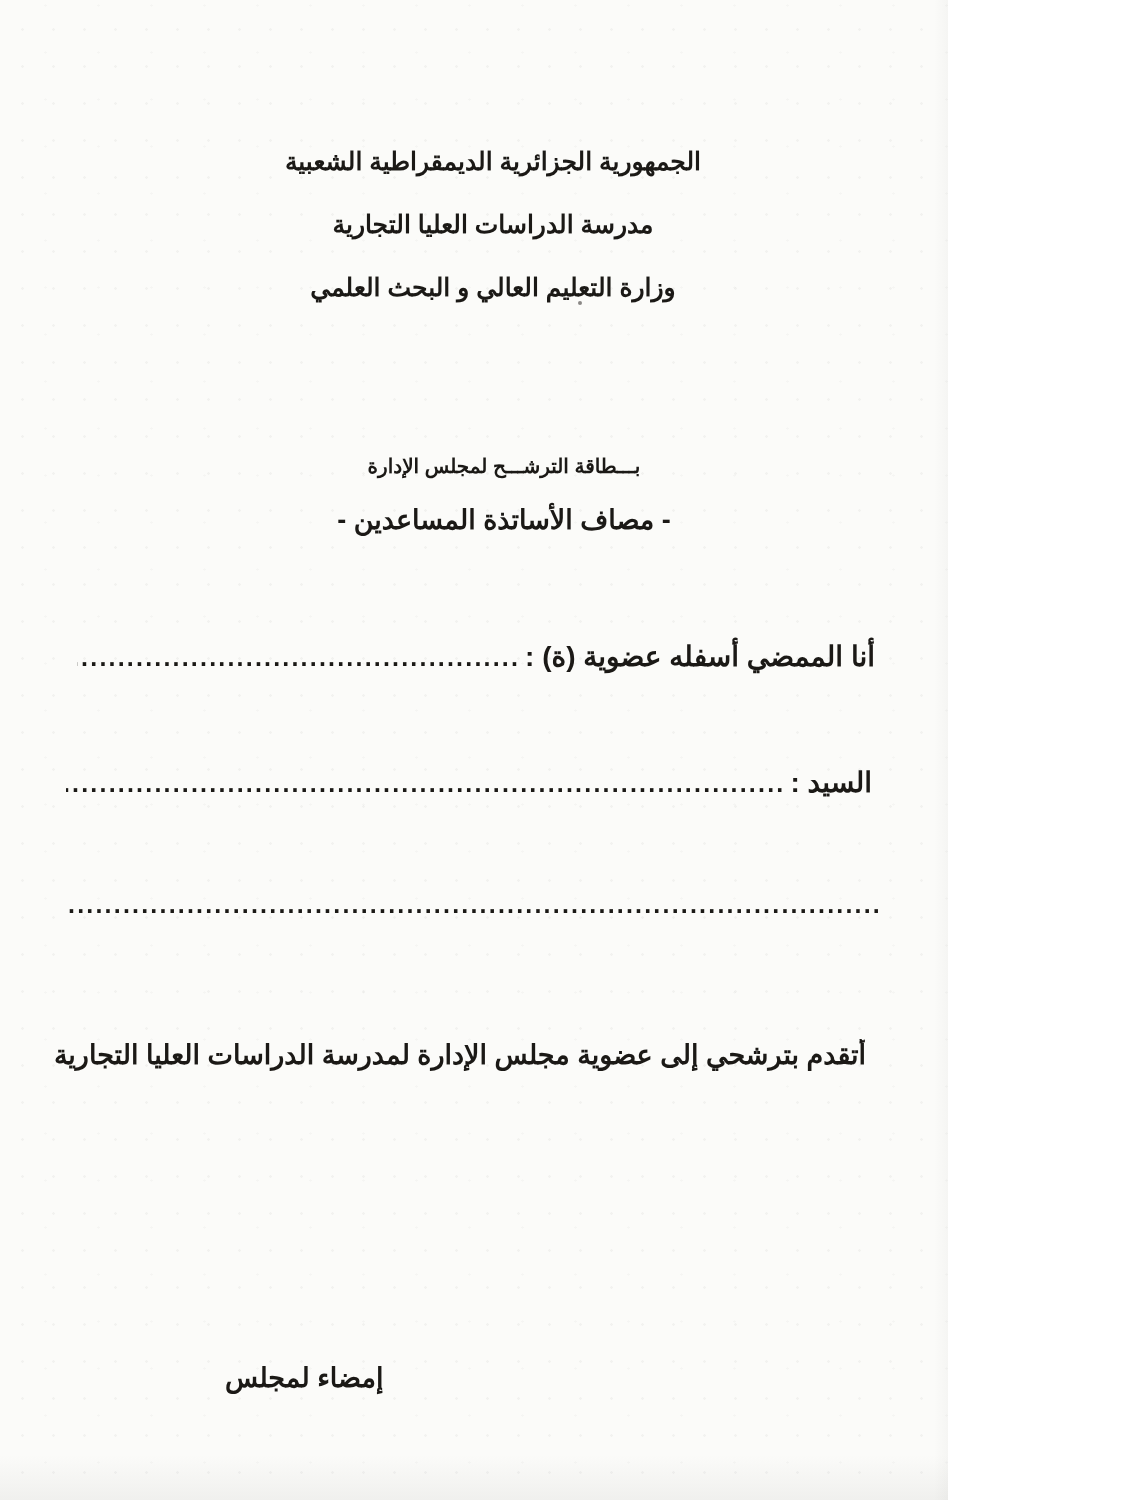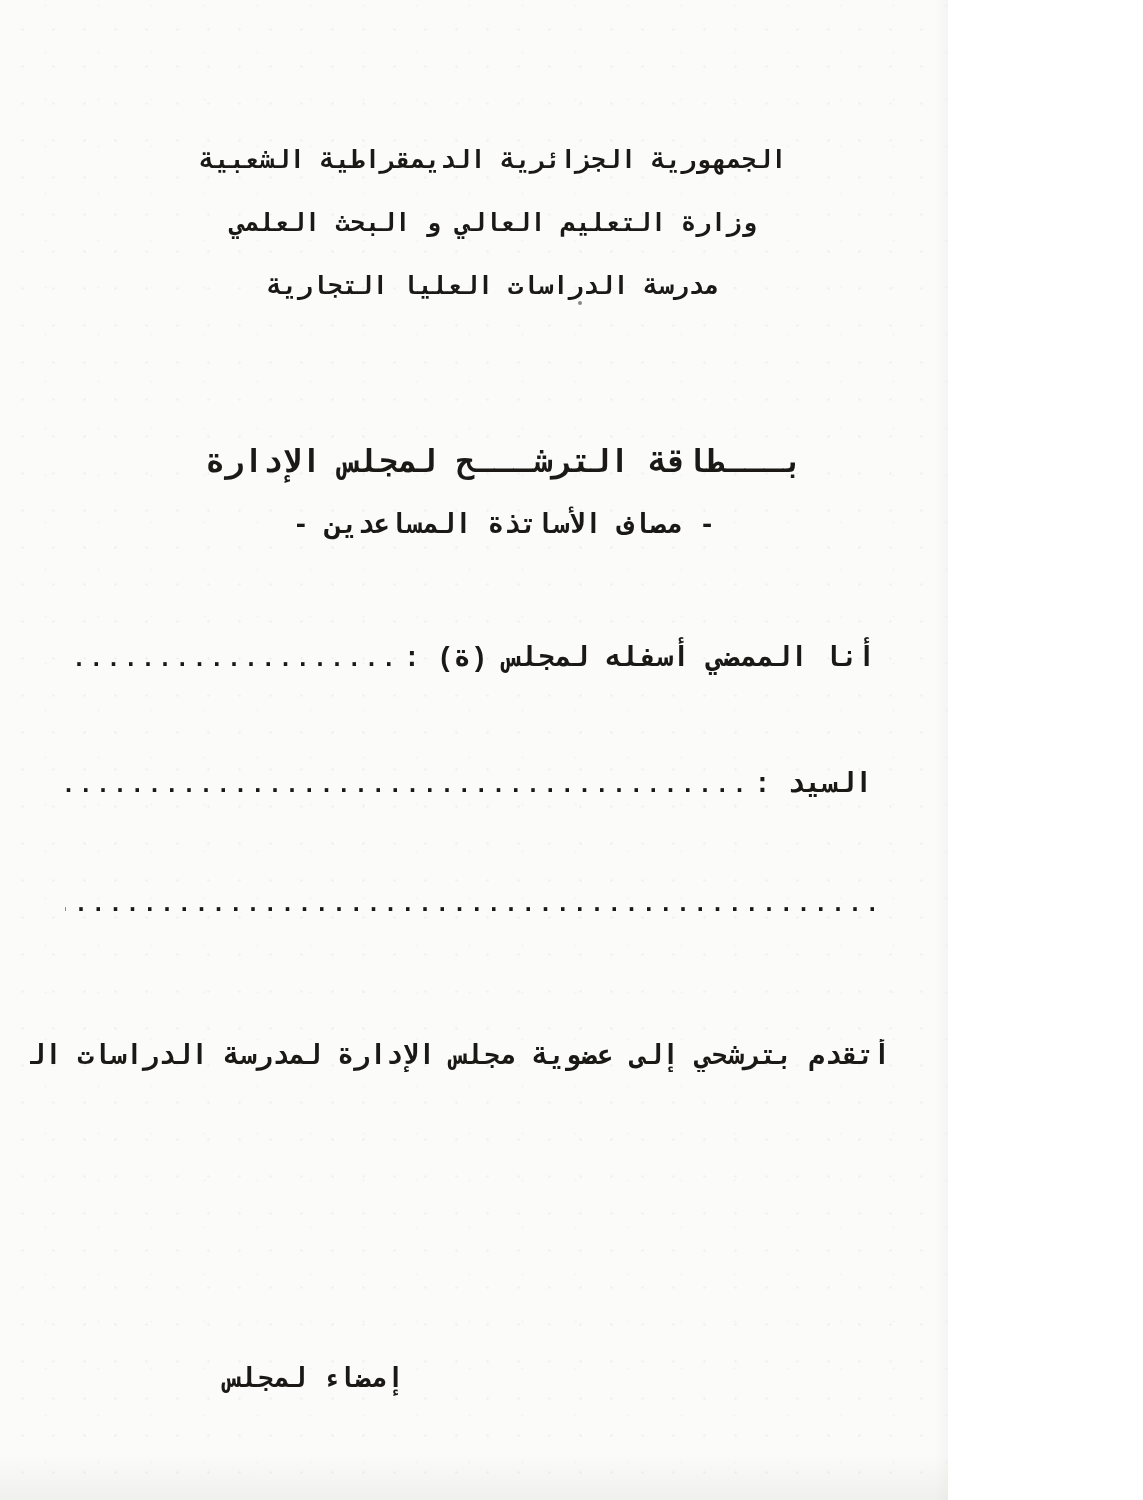--- a/index.html
+++ b/index.html
@@ -5,21 +5,21 @@
   html, body { margin: 0; padding: 0; }
   body {
     width: 1143px; height: 1500px;
     background: #ffffff;
   }
   .page {
     position: relative;
     width: 948px; height: 1500px;
     overflow: hidden;
     direction: rtl;
-    font-family: Liberation Mono, monospace;
+    font-family: Liberation Sans, sans-serif;
     color: var(--ink, #1b1916);
     background-color: var(--paper, #fbfbf9);
     background-image:
       radial-gradient(rgba(80,80,75,0.05) 1px, transparent 1.4px),
       radial-gradient(rgba(110,110,100,0.04) 1px, transparent 1.5px),
       linear-gradient(to left, rgba(100,100,95,0.04), rgba(0,0,0,0) 14px),
       linear-gradient(to bottom, rgba(0,0,0,0) 97%, rgba(110,110,105,0.08) 100%);
     background-size: 31px 37px, 53px 47px, 100% 100%, 100% 100%;
     background-position: 7px 11px, 19px 29px, 0 0, 0 0;
   }
@@ -33,21 +33,21 @@
     font-size: 25px; font-weight: bold;
     line-height: 63px; white-space: nowrap;
   }
 
   
   .title-block {
     position: absolute; top: 438px; left: 60px; right: 0;
     text-align: center;
   }
   .doc-title {
-    margin: 4px; font-size: 32px; font-weight: bold; white-space: nowrap;
+    margin: 16px; font-size: 20px; font-weight: bold; white-space: nowrap;
   }
   .doc-subtitle {
     margin: 26px 0 0 0; font-size: 27px; font-weight: bold; white-space: nowrap;
   }
 
   
   .field-row {
     position: absolute;
     display: flex; align-items: baseline;
     font-size: 28px; font-weight: bold; white-space: nowrap;
@@ -62,21 +62,21 @@
     margin-right: 5px;
   }
   .row-undersigned { top: 640px; right: 73px; width: 798px; }
   .row-rank        { top: 766px; right: 76px; width: 806px; }
   .row-date        { top: 890px; right: 61px; width: 822px; }
 
   
   .statement {
     position: absolute; top: 1012px; right: 58px; left: 30px;
     font-size: 27px; font-weight: bold;
-    text-align: right; white-space: nowrap; overflow: hidden;
+    text-align: center; white-space: nowrap; overflow: hidden;
   }
 
   
   .signature {
     position: absolute; top: 1362px; left: 225px;
     font-size: 27px; font-weight: bold; white-space: nowrap;
   }
 
   
   .speck {
@@ -85,33 +85,33 @@
   }
   .speck-a { top: 301px; left: 578px; }
 </style>
 </head>
 <body>
 
 <div class="page">
 
   <header class="org-header">
     <div class="org-line">الجمهورية الجزائرية الديمقراطية الشعبية</div>
+    <div class="org-line">مدرسة الدراسات العليا التجارية</div>
     <div class="org-line">وزارة التعليم العالي و البحث العلمي</div>
-    <div class="org-line">مدرسة الدراسات العليا التجارية</div>
   </header>
 
   <div class="speck speck-a"></div>
 
   <div class="title-block">
     <h1 class="doc-title">بـــطاقة الترشـــح لمجلس الإدارة</h1>
     <h2 class="doc-subtitle">- مصاف الأساتذة المساعدين -</h2>
   </div>
 
   <div class="field-row row-undersigned">
-    <span class="field-label">أنا الممضي أسفله لمجلس (ة) :</span>
+    <span class="field-label">أنا الممضي أسفله عضوية (ة) :</span>
     <span class="dots">....................................................................................................................................................</span>
   </div>
 
   <div class="field-row row-rank">
     <span class="field-label">السيد :</span>
     <span class="dots">....................................................................................................................................................</span>
   </div>
 
   <div class="field-row row-date">
     <span class="dots">....................................................................................................................................................</span>

